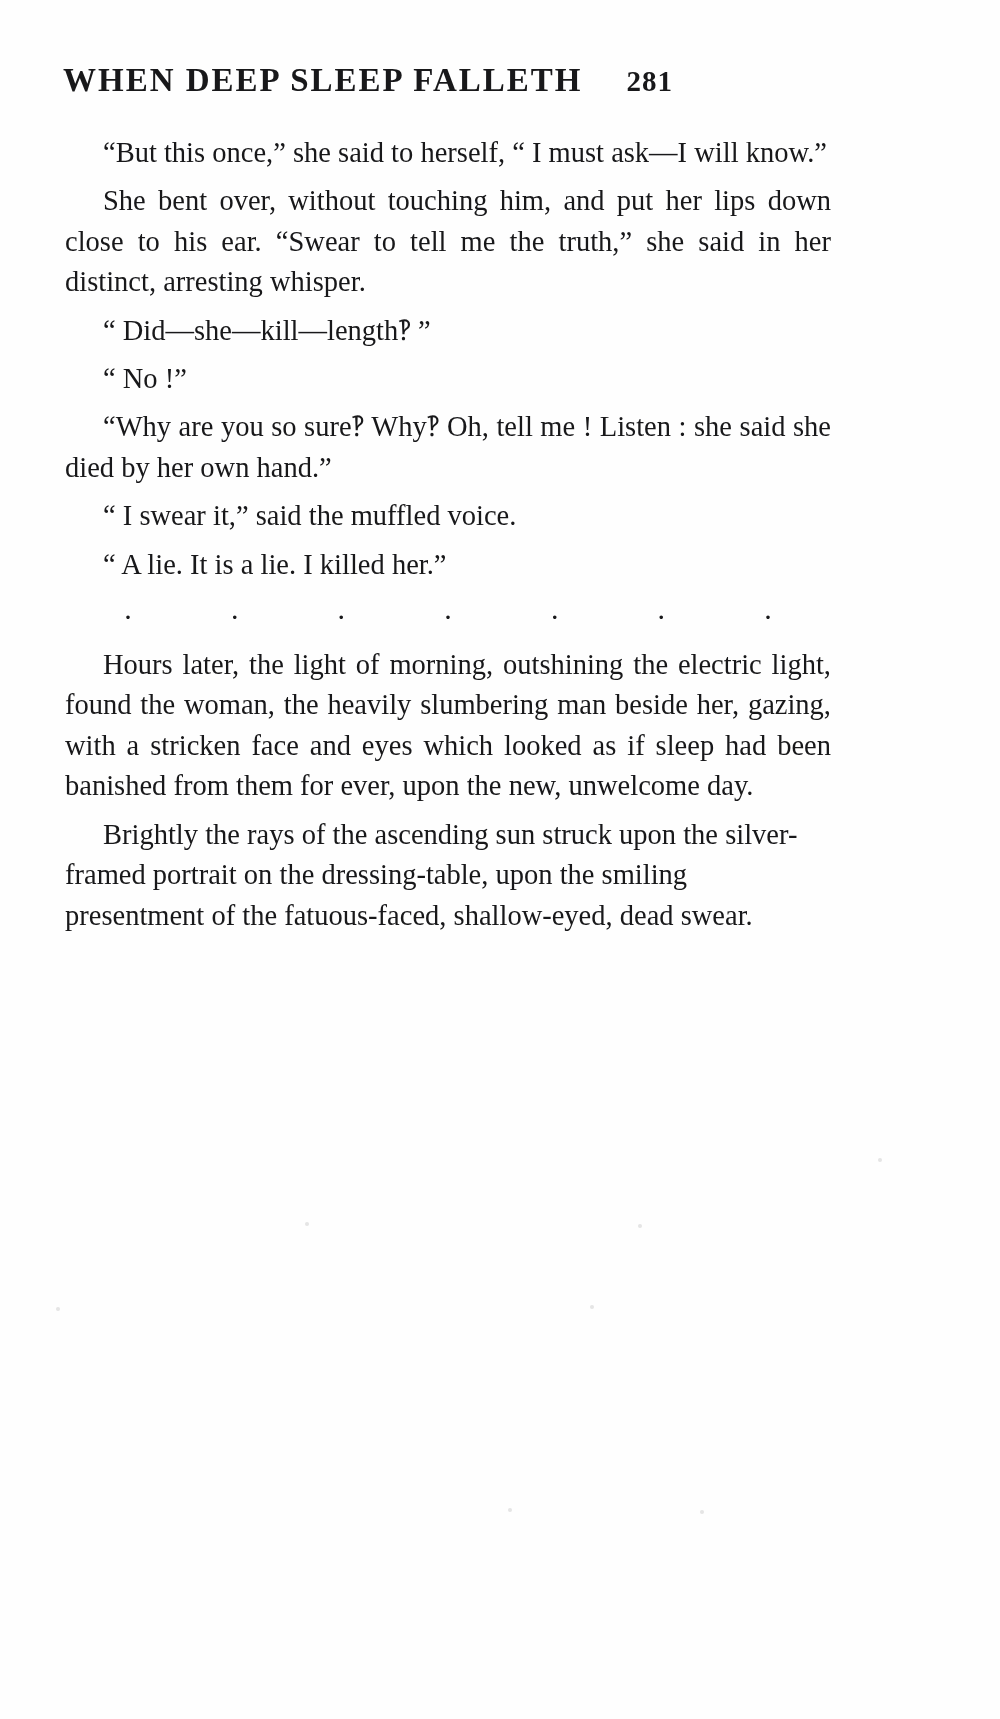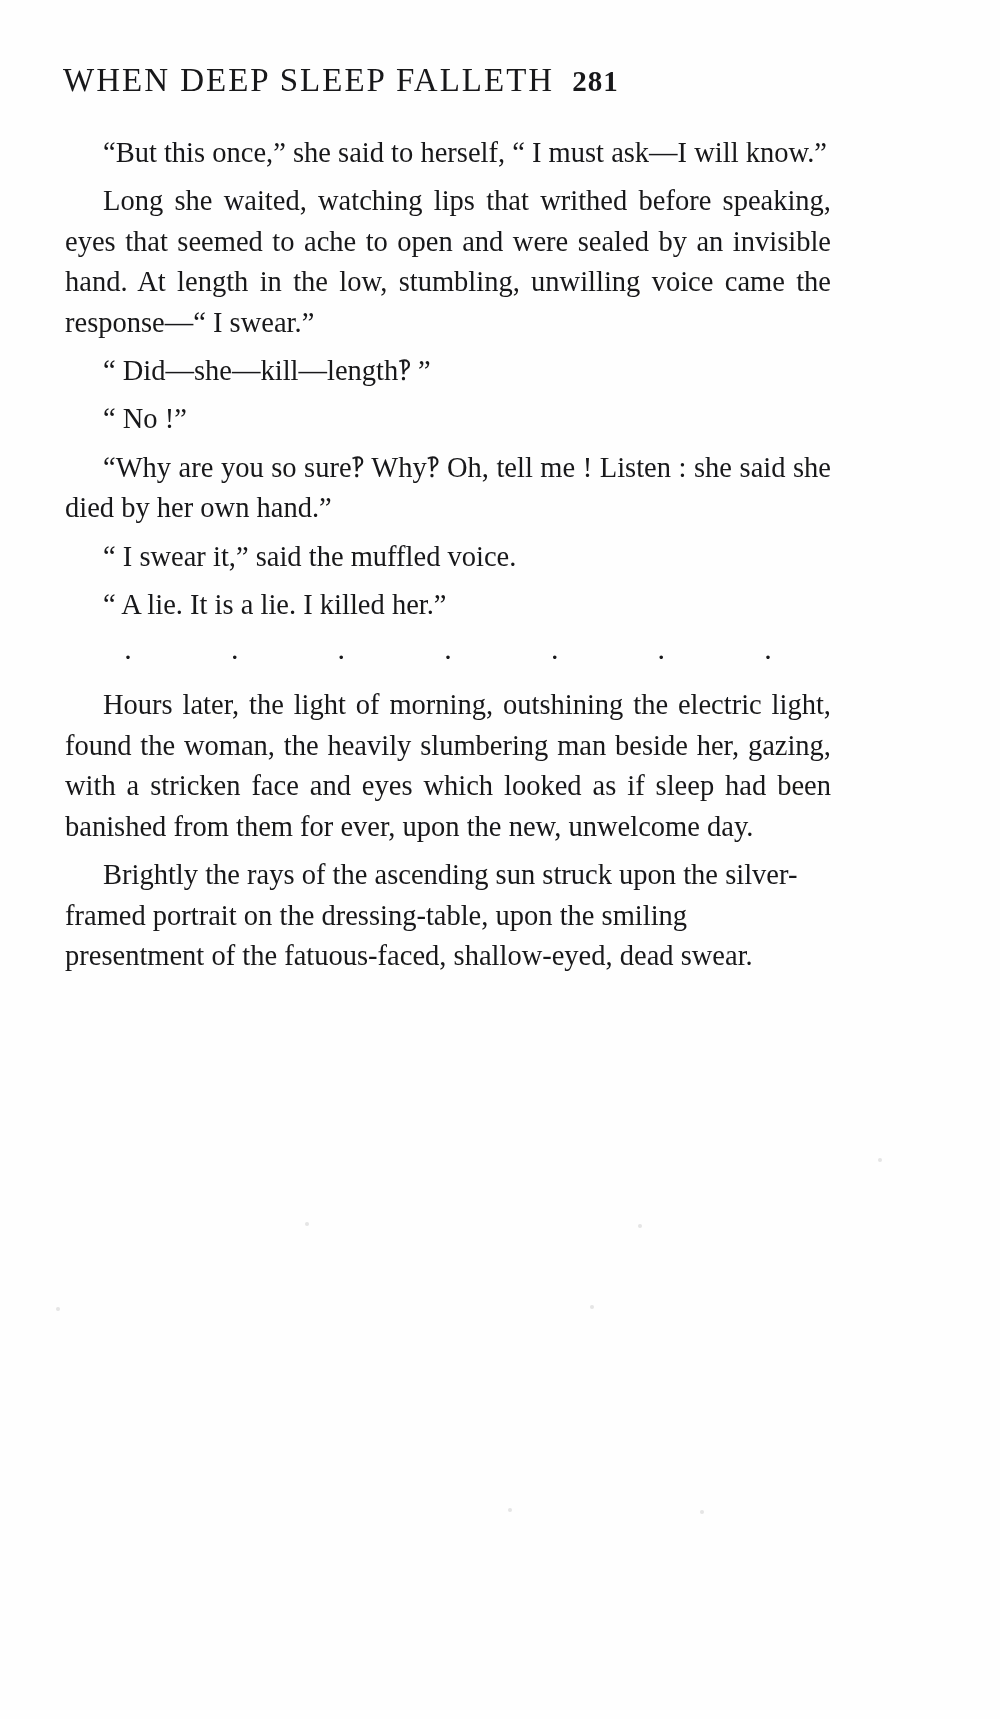--- a/index.html
+++ b/index.html
@@ -30,31 +30,31 @@
   }
   .running-head {
     display: flex;
     align-items: baseline;
     justify-content: flex-start;
     margin-bottom: 34px;
     padding-left: 6px;
   }
   .running-head .title {
     font-family: "Liberation Serif", serif;
-    font-weight: normal;
+    font-weight: bold;
     font-size: 33px;
     letter-spacing: 2.0px;
     white-space: nowrap;
   }
   .running-head .folio {
     font-family: "Liberation Serif", serif;
     font-size: 29px;
     font-weight: bold;
     letter-spacing: 1px;
-    margin-left: 18px;
+    margin-left: 44px;
   }
   .body-text {
     font-size: 28.5px;
     line-height: 40.4px;
     text-align: justify;
     text-justify: inter-word;
     hyphens: manual;
   }
   p.para {
     margin: 8px;
@@ -91,21 +91,21 @@
   <div class="content">
 
     <div class="running-head">
       <span class="title">WHEN DEEP SLEEP FALLETH</span>
       <span class="folio">281</span>
     </div>
 
     <div class="body-text">
 
       <p class="para">“But this once,” she said to herself, “ I must ask—I will know.”</p>
-      <p class="para">Long she waited, watching lips that writhed before speaking, eyes that seemed to ache to open and were sealed by an invisible hand.  At length in the low, stumbling, unwilling voice came the response—“ I swear.”</p>
+      <p class="para">She bent over, without touching him, and put her lips down close to his ear.  “Swear to tell me the truth,” she said in her distinct, arresting whisper.</p>
       <p class="para">“ Did—she—kill—length‽ ”</p>
       <p class="para">“ No !”</p>
       <p class="para">“Why are you so sure‽  Why‽  Oh, tell me ! Listen : she said she died by her own hand.”</p>
       <p class="para">“ I swear it,” said the muffled voice.</p>
       <p class="para">“ A lie.   It is a lie.   I killed her.”</p>
 
       <div class="dinkus">
         <span>·</span>
         <span>·</span>
         <span>·</span>

